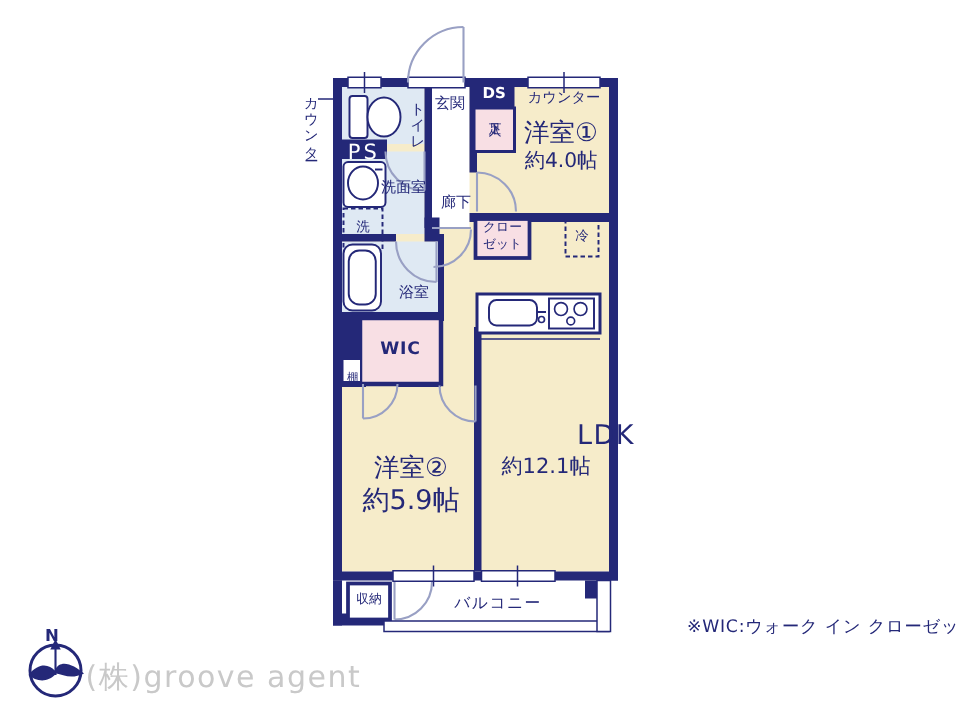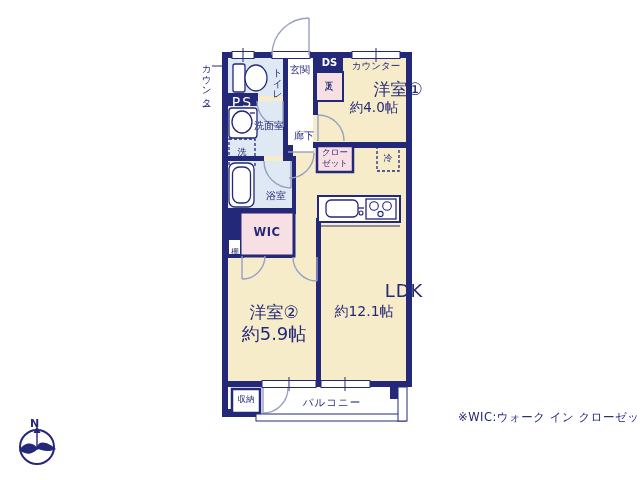--- a/index.html
+++ b/index.html
@@ -158,35 +158,36 @@
       <path d="M19,450 C26,441 33,443 36.5,447 C40,439 49,443 56,449 C48,453 42,450 37.5,449 C31,456 24,454 19,450 Z" fill="#242878"></path>
     </g>
   </svg>
 
   <div class="lbl v" style="left:202px;top:58px;font-size:9.5px;">カウンター</div>
   <div class="lbl v" style="left:273px;top:62px;font-size:9.5px;">トイレ</div>
   <div class="lbl c" style="left:300px;top:64px;font-size:10px;">玄関</div>
   <div class="lbl w c" style="left:329.5px;top:57px;font-size:10px;font-weight:bold;">DS</div>
   <div class="lbl v" style="left:325px;top:75px;font-size:8.5px;">下足入</div>
   <div class="lbl c" style="left:376px;top:61px;font-size:9.5px;">カウンター</div>
-  <div class="lbl c" style="left:374px;top:80px;font-size:17px;margin-left:24px;">洋室①</div>
+  <div class="lbl c" style="left:374px;top:80px;font-size:17px;">洋室①</div>
   <div class="lbl c" style="left:374px;top:100px;font-size:13.5px;">約4.0帖</div>
   <div class="lbl w c" style="left:242.5px;top:93.5px;font-size:14px;letter-spacing:2px;">PS</div>
   <div class="lbl c" style="left:269px;top:120px;font-size:10px;">洗面室</div>
   <div class="lbl c" style="left:304px;top:130px;font-size:10px;">廊下</div>
   <div class="lbl c" style="left:242px;top:147px;font-size:9px;">洗</div>
   <div class="lbl c" style="left:276px;top:190px;font-size:10px;">浴室</div>
   <div class="lbl c" style="left:335px;top:148px;font-size:8.5px;">クロー</div>
   <div class="lbl c" style="left:335px;top:159px;font-size:8.5px;">ゼット</div>
   <div class="lbl c" style="left:388px;top:153px;font-size:9px;">冷</div>
   <div class="lbl c" style="left:267px;top:226px;font-size:11.5px;font-weight:600;letter-spacing:0.5px;">WIC</div>
   <div class="lbl v" style="left:231px;top:241px;font-size:7.5px;">棚</div>
   <div class="lbl c" style="left:364px;top:281px;font-size:18px;letter-spacing:1px;margin-left:40px;">LDK</div>
   <div class="lbl c" style="left:364px;top:303px;font-size:14px;">約12.1帖</div>
   <div class="lbl c" style="left:274px;top:303px;font-size:17px;">洋室②</div>
   <div class="lbl c" style="left:274px;top:324px;font-size:18px;">約5.9帖</div>
   <div class="lbl c" style="left:246px;top:395px;font-size:8.5px;font-family:Liberation Serif, serif;">収納</div>
   <div class="lbl c" style="left:332px;top:396px;font-size:10.5px;letter-spacing:1px;">バルコニー</div>
 
   <div class="lbl note" style="left:458px;top:411px;">※WIC:ウォーク イン クローゼット</div>
+  <div class="lbl company" style="left:57px;top:440px;">(株)groove agent</div>
   <div class="lbl" style="left:30px;top:418px;font-size:11px;font-weight:600;">N</div>
 
 </div>
 
 </body></html>

